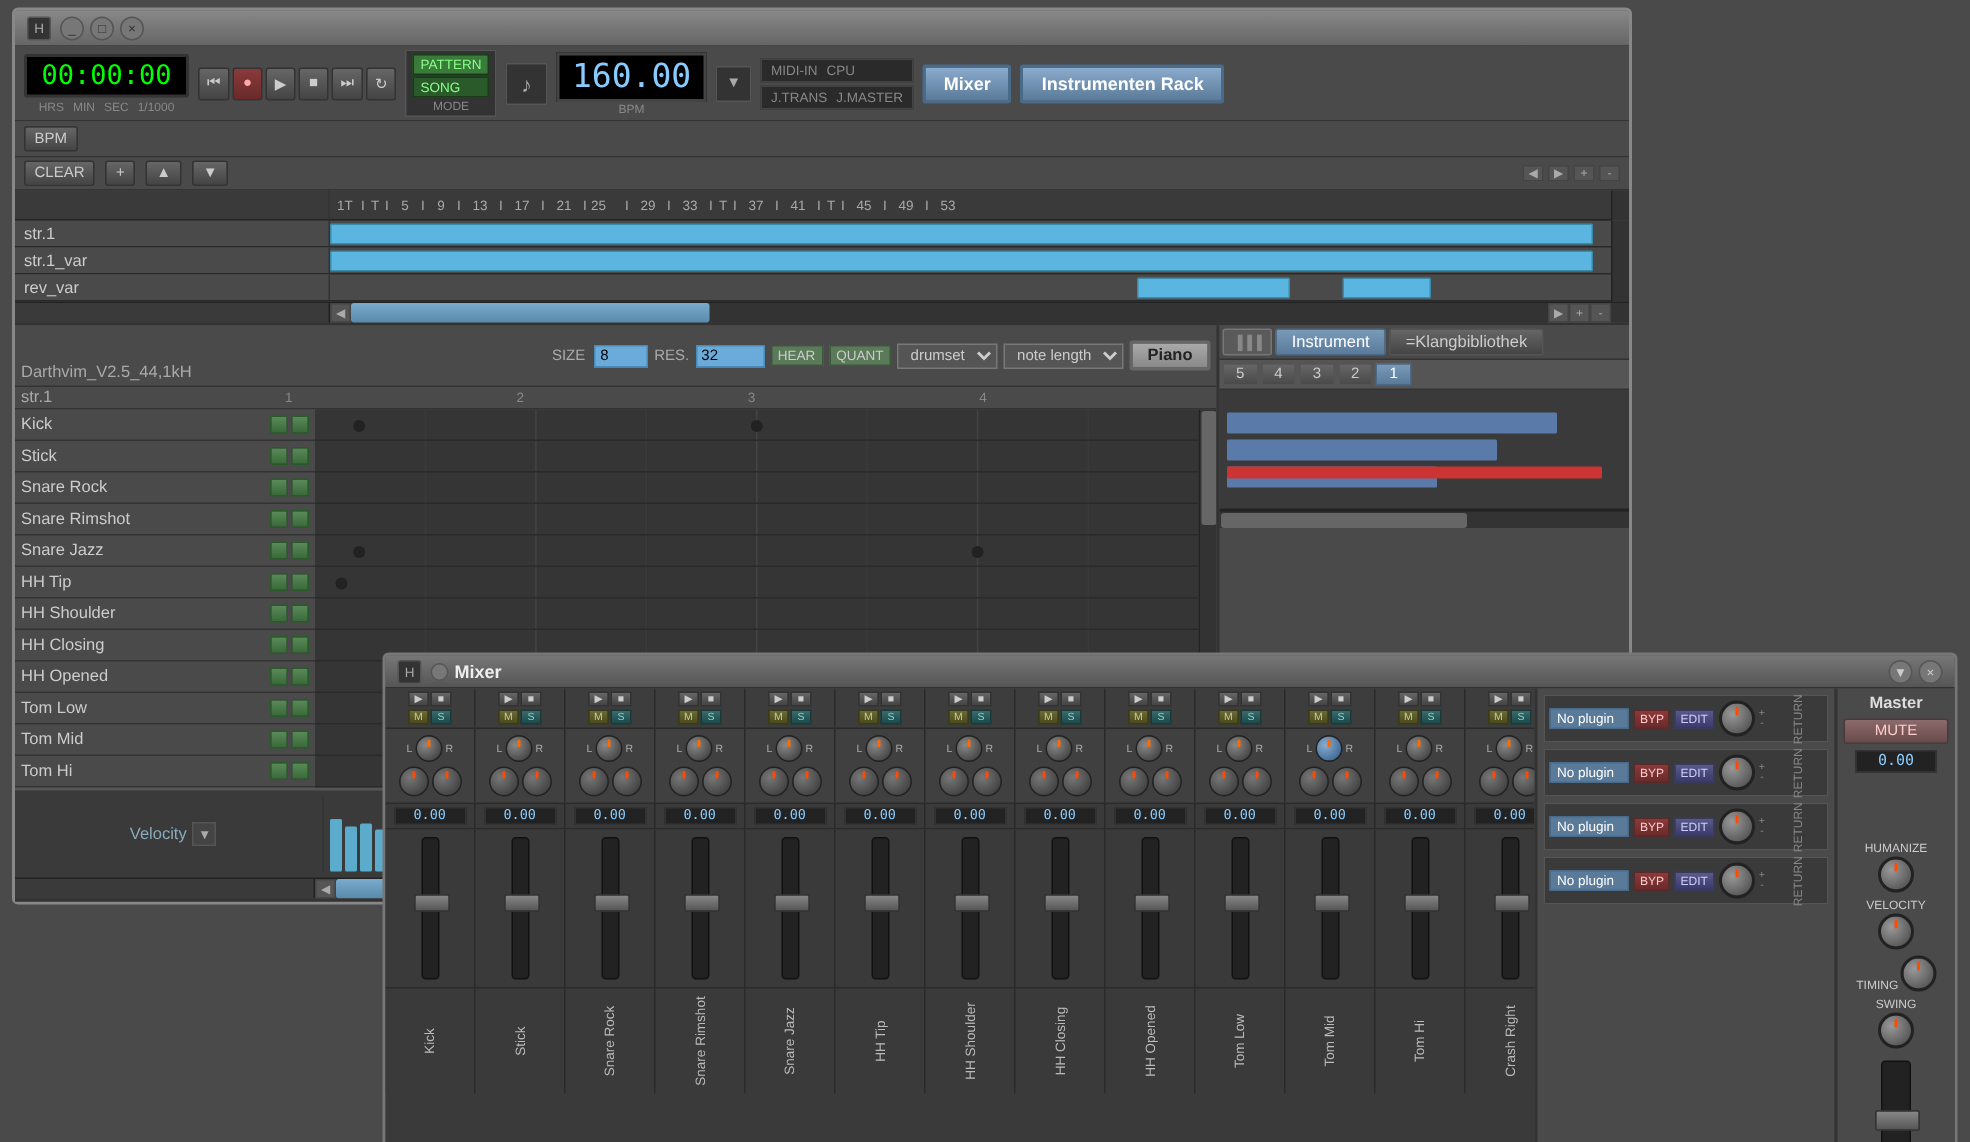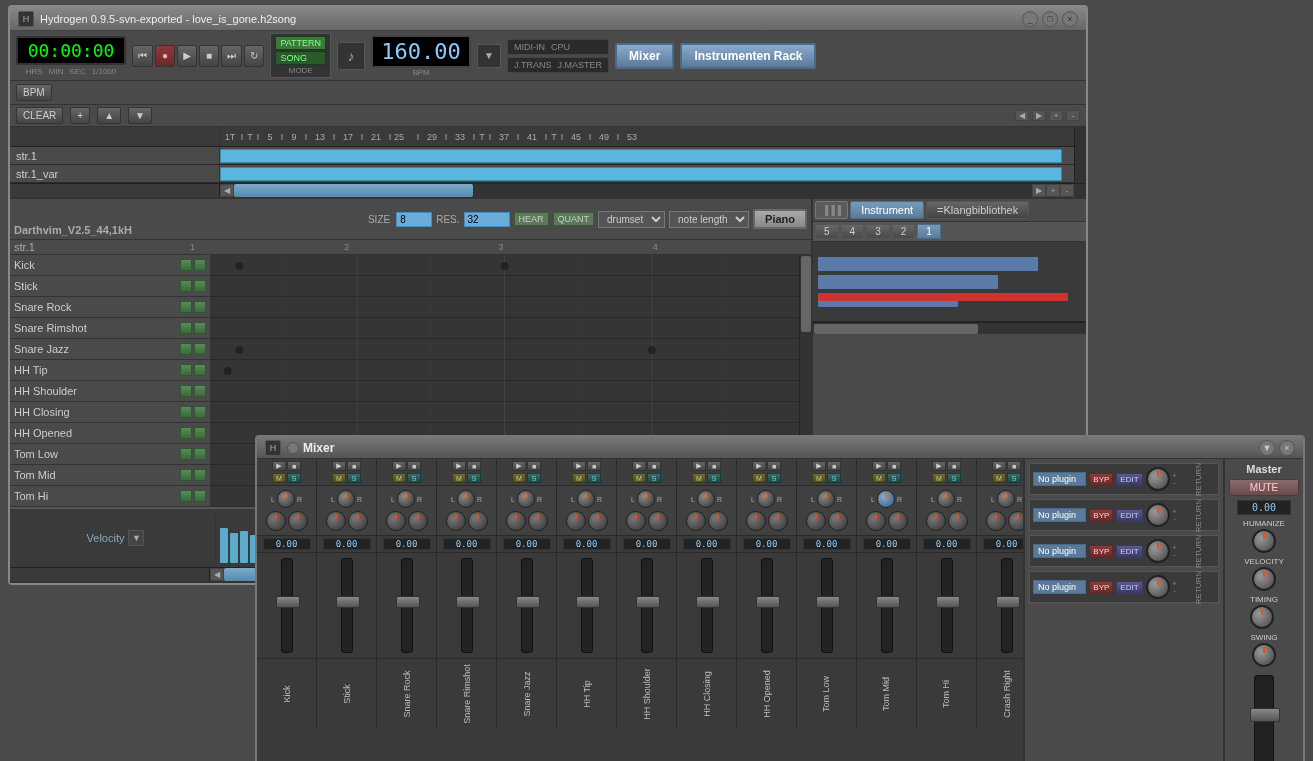--- a/index.html
+++ b/index.html
@@ -501,21 +501,20 @@
   </style>
 </head>
 <body>
 
 <div class="main-window">
 
   <div class="title-bar">
     <div class="title-bar-icon">
       <span>H</span>
     </div>
-    <span class="title-bar-text">Hydrogen 0.9.5-svn-exported - love_is_gone.h2song</span>
     <div class="title-bar-buttons">
       <div class="tb-btn">_</div>
       <div class="tb-btn">□</div>
       <div class="tb-btn">×</div>
     </div>
   </div>
 
 
   <div class="toolbar">
 
@@ -642,20 +641,27 @@
         </div>
 
         <div class="track-row">
           <div class="track-label">str.1_var</div>
           <div class="track-content">
             <div style="position:absolute; left:0; right:12px; top:2px; height:14px; background:#5ab5e0; border:1px solid #3a8aaa; border-radius:1px;"></div>
           </div>
         </div>
 
 
+        <div class="track-row">
+          <div class="track-label">rev_var</div>
+          <div class="track-content">
+            <div style="position:absolute; left:63%; width:12%; top:2px; height:14px; background:#5ab5e0; border:1px solid #3a8aaa; border-radius:1px;"></div>
+            <div style="position:absolute; left:79%; width:7%; top:2px; height:14px; background:#5ab5e0; border:1px solid #3a8aaa; border-radius:1px;"></div>
+          </div>
+        </div>
 
       </div>
       <div style="width:12px; background:#333; border-left:1px solid #222;"></div>
     </div>
 
     <div class="bottom-scrollbar">
       <div style="width:210px; background:#3a3a3a; border-right:1px solid #222;"></div>
       <div class="scroll-btn">◀</div>
       <div class="scroll-track">
         <div class="scroll-thumb" style="width:30%;"></div>
@@ -666,21 +672,21 @@
       <div style="width:12px;"></div>
     </div>
   </div>
 
   <div class="pattern-editor">
     <div class="pattern-editor-row">
 
       <div style="flex:1; display:flex; flex-direction:column; overflow:hidden;">
 
         <div style="display:flex; align-items:center; background:#4a4a4a; padding:3px 4px; gap:4px; border-bottom:1px solid #333;">
-          <span style="color:#aaa;font-size:11px;font-weight:bold;margin-top:22px;">Darthvim_V2.5_44,1kH</span>
+          <span style="color:#aaa;font-size:11px;font-weight:normal;margin-top:22px;">Darthvim_V2.5_44,1kH</span>
           <div style="flex:1;"></div>
           <span class="size-label">SIZE</span>
           <div style="background:#6aabda; border:1px solid #4a8aba; color:#000; font-size:10px; width:36px; padding:1px 3px; display:flex; align-items:center;">
             <span>8</span>
           </div>
           <span class="res-label">RES.</span>
           <div style="background:#6aabda; border:1px solid #4a8aba; color:#000; font-size:10px; width:46px; padding:1px 3px; display:flex; align-items:center;">
             <span>32</span>
           </div>
           <button class="hear-btn">HEAR</button>
@@ -1484,30 +1490,30 @@
         <span style="font-size:8px;color:#888;transform:rotate(-90deg);white-space:nowrap;display:block;margin-left:2px;">RETURN</span>
       </div>
     </div>
 
     <div class="master-panel">
       <span class="master-label">Master</span>
       <button class="master-mute">MUTE</button>
       <div style="background:#222; border:1px solid #333; padding:1px 4px; font-size:10px; color:#8cf; font-family:monospace; width:54px; text-align:center; margin-bottom:4px;">0.00</div>
 
       <div style="display:flex; flex-direction:column; align-items:center; gap:1px; margin-bottom:4px;">
-        <span style="font-size:8px; color:#ccc;">HUMANIZE</span>
+        <span style="font-size:8px; color:#ccc;margin-top:42px;">HUMANIZE</span>
         <div class="knob-medium"></div>
       </div>
 
       <div style="display:flex; flex-direction:column; align-items:center; gap:1px; margin-bottom:4px;">
         <span style="font-size:8px; color:#ccc;">VELOCITY</span>
         <div class="knob-medium"></div>
       </div>
 
-      <div style="display:flex; flex-direction:column; align-items:flex-start; gap:1px; margin-bottom:4px;">
+      <div style="display:flex; align-items:flex-end; gap:1px; margin-bottom:4px;">
         <span style="font-size:8px; color:#ccc;">TIMING</span>
         <div class="knob-medium"></div>
       </div>
 
       <div style="display:flex; flex-direction:column; align-items:center; gap:1px; margin-bottom:4px;">
         <span style="font-size:8px; color:#ccc;">SWING</span>
         <div class="knob-medium"></div>
       </div>
 
       <div class="master-fader">

